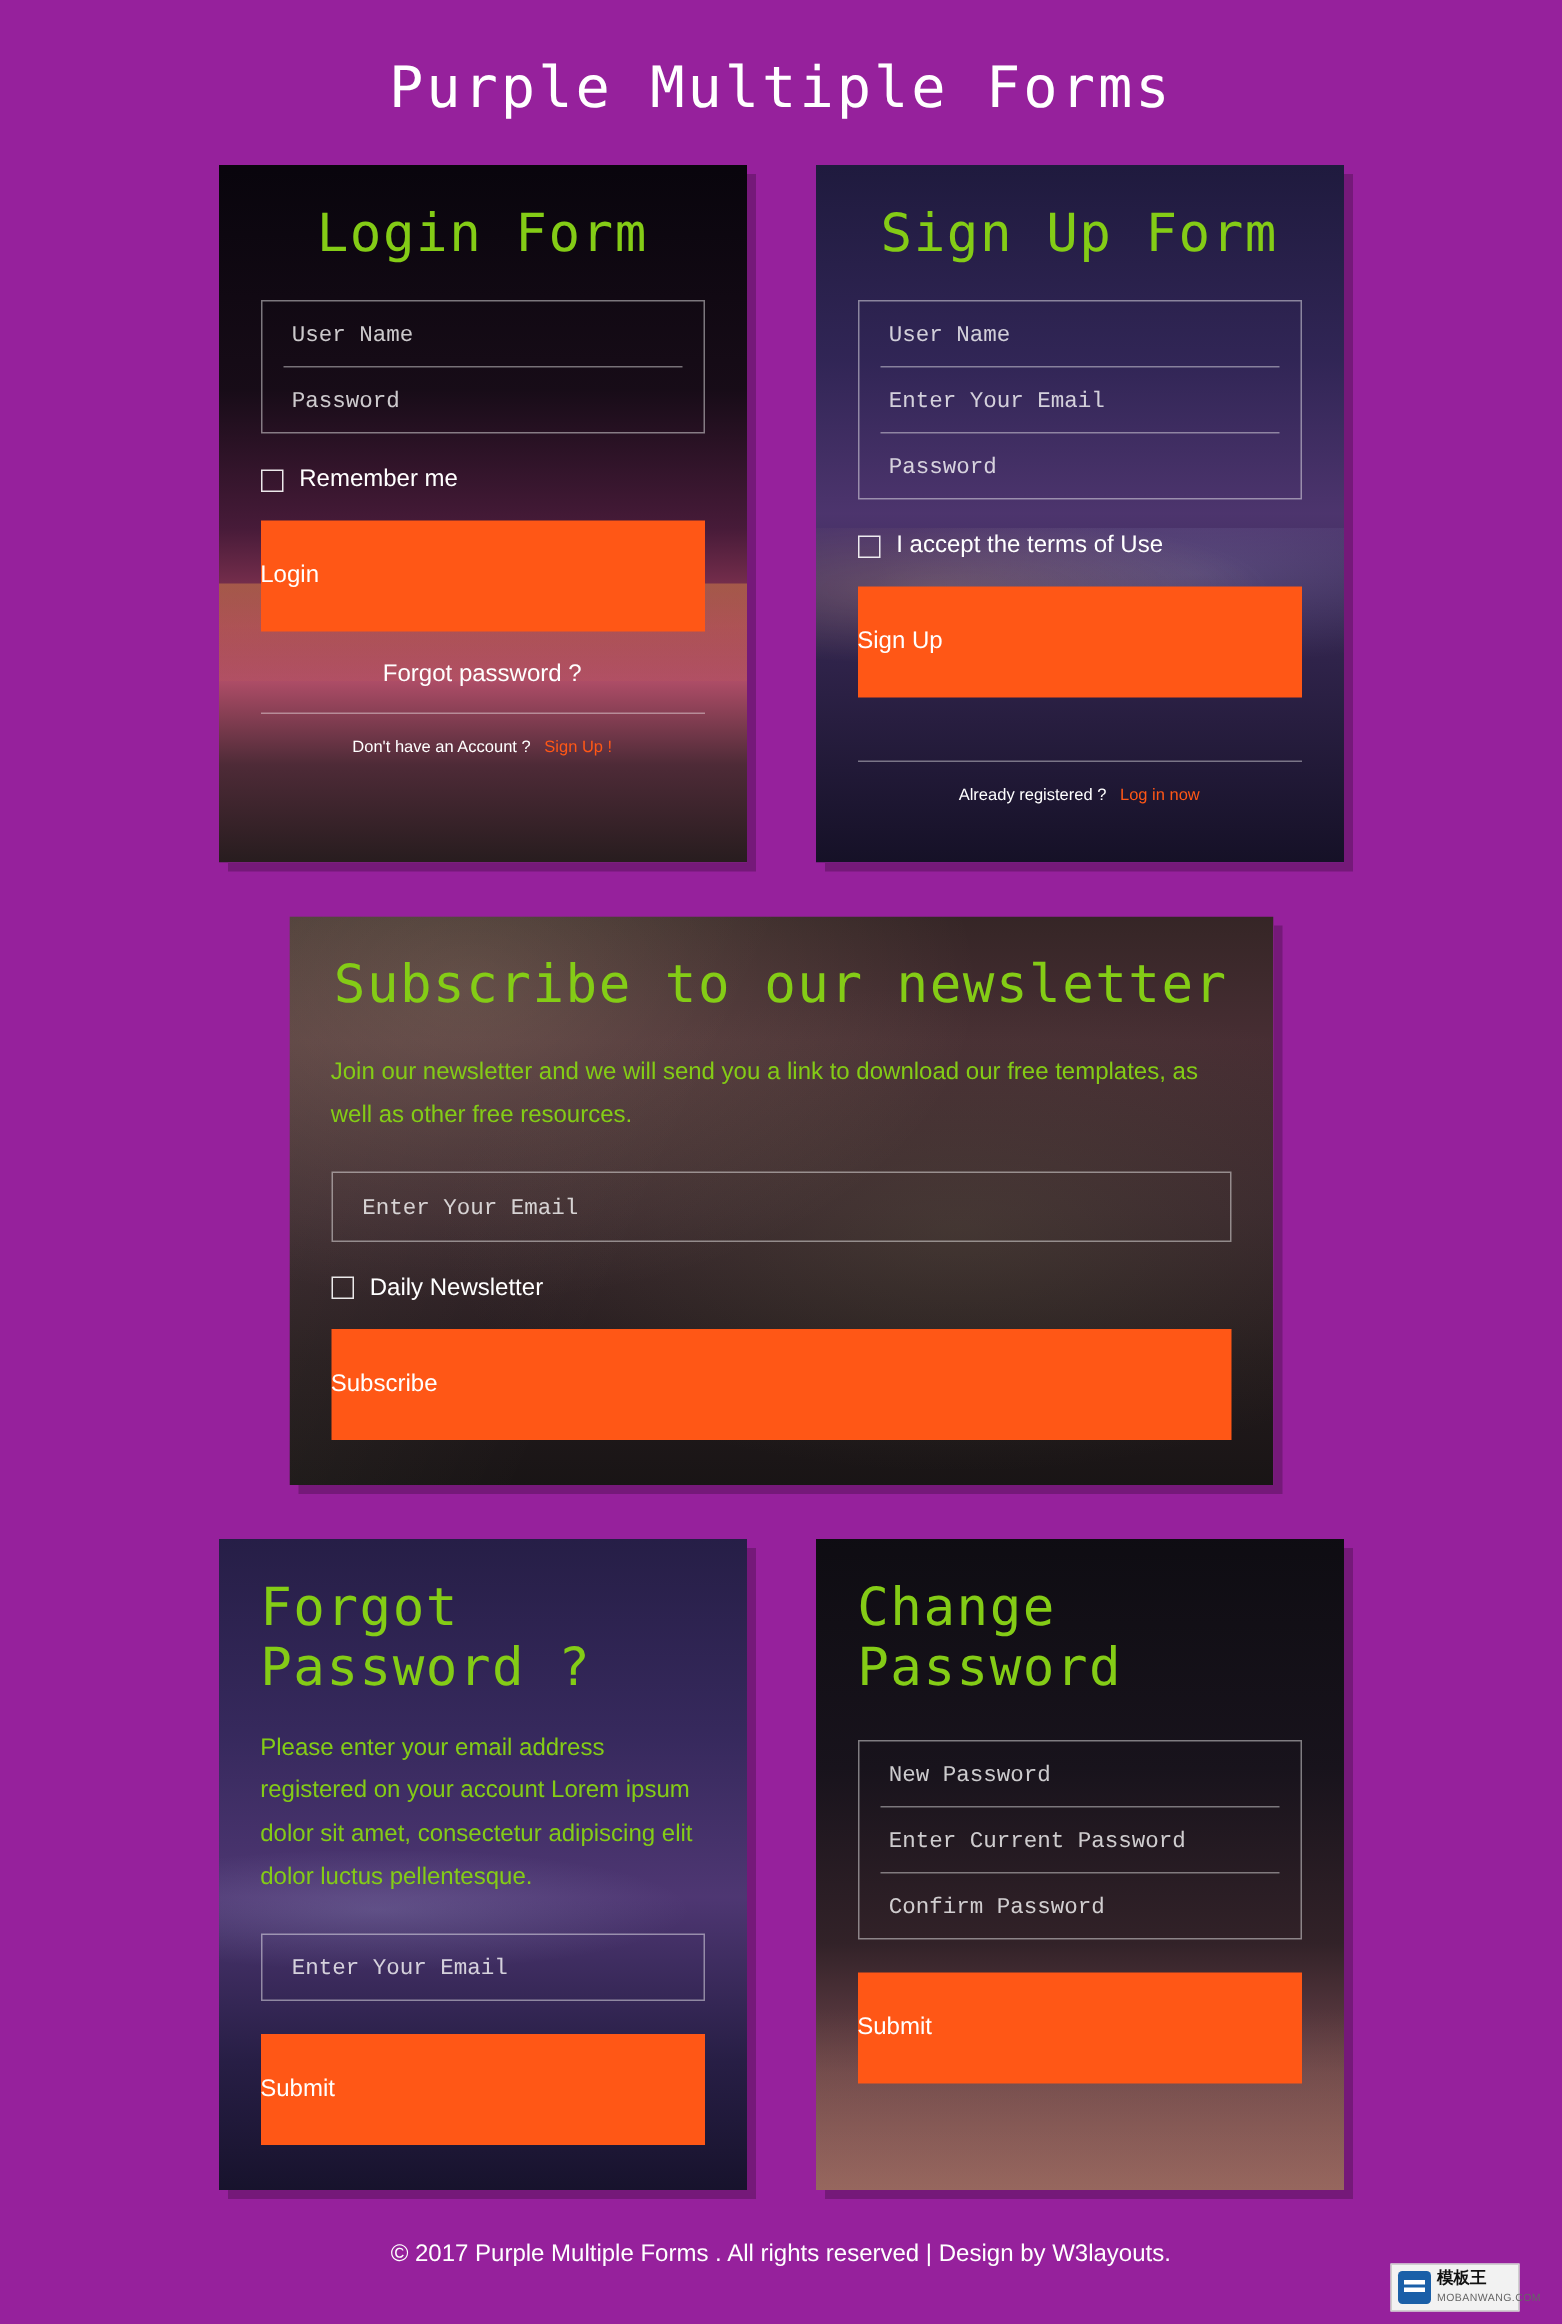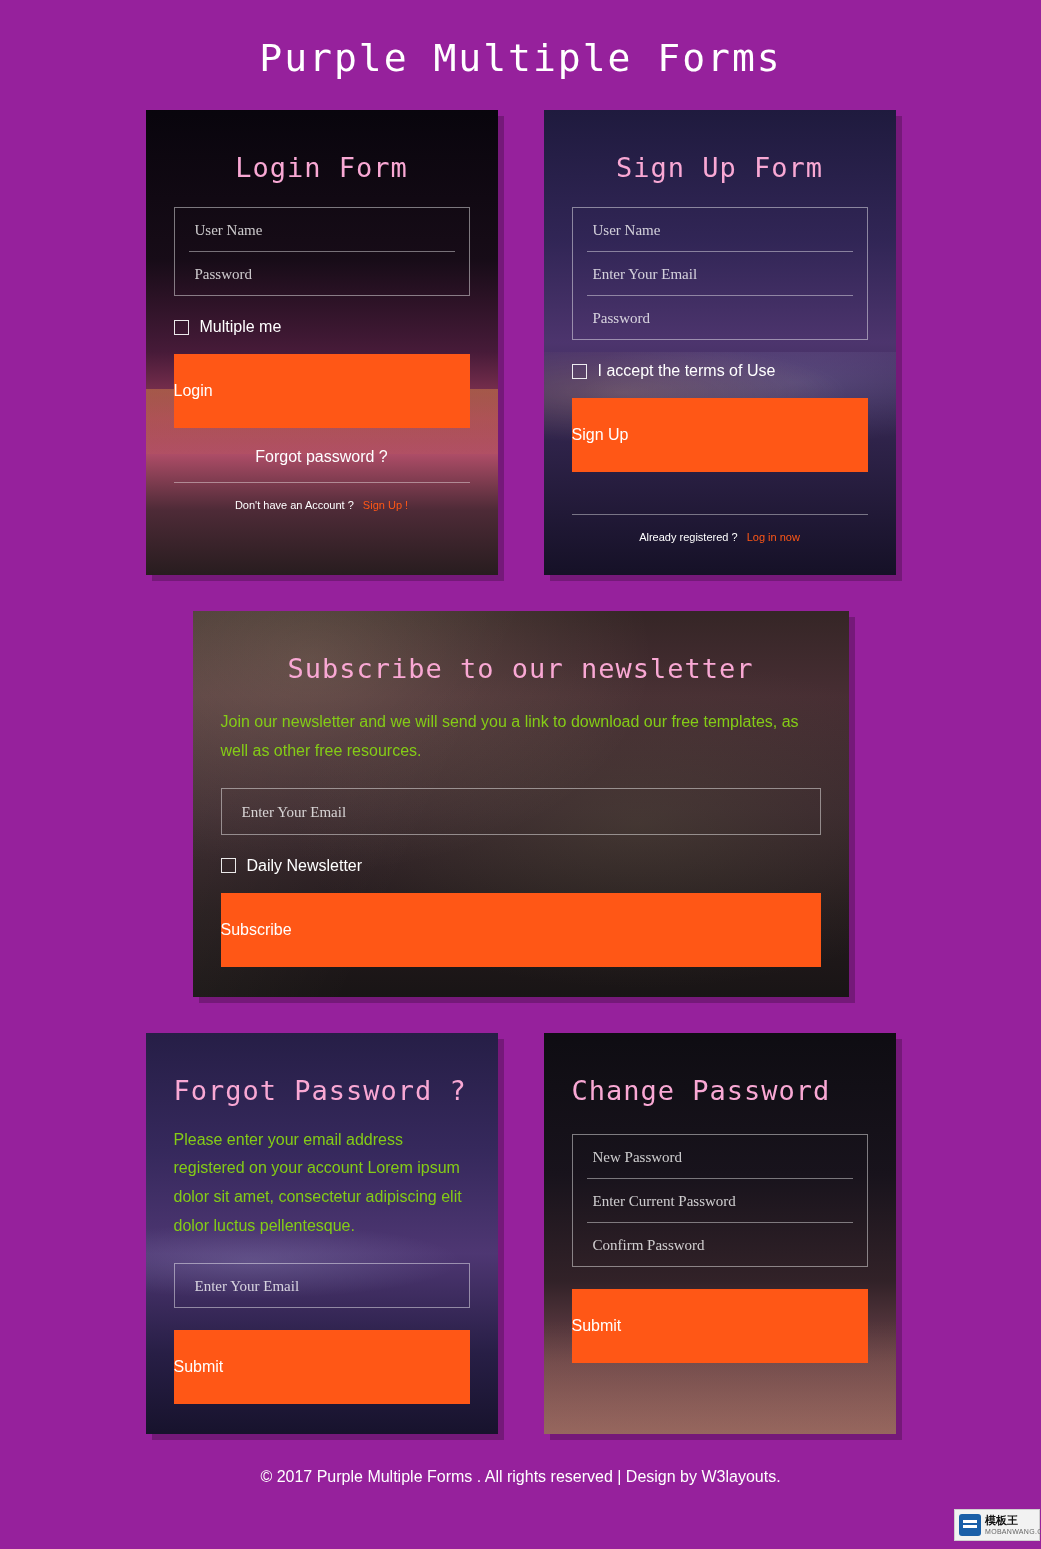--- a/index.html
+++ b/index.html
@@ -45,27 +45,27 @@
     position: absolute;
     inset: 0;
     z-index: 0;
   }
   .card .inner {
     position: relative;
     z-index: 2;
     padding: 26px 28px 30px;
   }
   .card h2 {
-    margin: 16px 0 24px;
+    margin: 0 0 24px;
     font-family: "DejaVu Sans Mono", monospace;
     font-weight: normal;
     text-align: center;
-    font-size: 27px;
+    font-size: 35px;
     letter-spacing: 1px;
-    color: #f9a8d4;
+    color: #84cc16;
   }
 
   
   .bg-login {
     background:
       linear-gradient(to bottom, rgba(4,4,8,0.97) 0%, rgba(12,10,12,0.92) 32%, rgba(40,24,18,0.72) 52%,
                       rgba(150,80,35,0.55) 66%, rgba(196,120,50,0.5) 74%, rgba(60,45,30,0.8) 86%, rgba(30,28,20,0.92) 100%);
   }
   .bg-login:after {
     content:"";
@@ -125,21 +125,21 @@
     margin-bottom: 22px;
   }
   .fields input {
     display: block;
     width: 100%;
     background: transparent;
     border: 0;
     border-bottom: 1px solid rgba(255,255,255,0.42);
     color: #f0abfc;
     font-size: 15px;
-    font-family: Liberation Serif, serif;
+    font-family: Liberation Mono, monospace;
     padding: 14px 6px 12px;
     outline: none;
   }
   .fields input:last-child { border-bottom: 0; }
   .fields input::placeholder { color: rgba(255,255,255,0.78); }
 
   .checkline {
     display: flex;
     align-items: center;
     gap: 11px;
@@ -205,21 +205,21 @@
 
   .footer {
     text-align: center;
     color: #fff;
     font-size: 16px;
     padding: 34px 0 26px;
   }
 
   .watermark {
     position: absolute;
-    right: 1px;
+    right: 28px;
     bottom: 8px;
     width: 86px;
     height: 32px;
     background: #f2f2f2;
     border: 1px solid #cfcfcf;
     display: flex;
     align-items: center;
     gap: 4px;
     padding: 2px 4px;
   }
@@ -251,21 +251,21 @@
   <div class="card" id="login-card">
     <div class="bg bg-login"></div>
     <div class="inner">
       <h2>Login Form</h2>
       <div class="fields">
         <input type="text" placeholder="User Name" style="">
         <input type="password" placeholder="Password" style="">
       </div>
       <div class="checkline">
         <span class="checkbox"></span>
-        <span>Multiple me</span>
+        <span>Remember me</span>
       </div>
       <button class="btn">Login</button>
       <div class="link-center">Forgot password ?</div>
       <div class="bottom-line">
         <span>Don't have an Account ?</span>
         <span class="accent">Sign Up !</span>
       </div>
     </div>
   </div>
 

